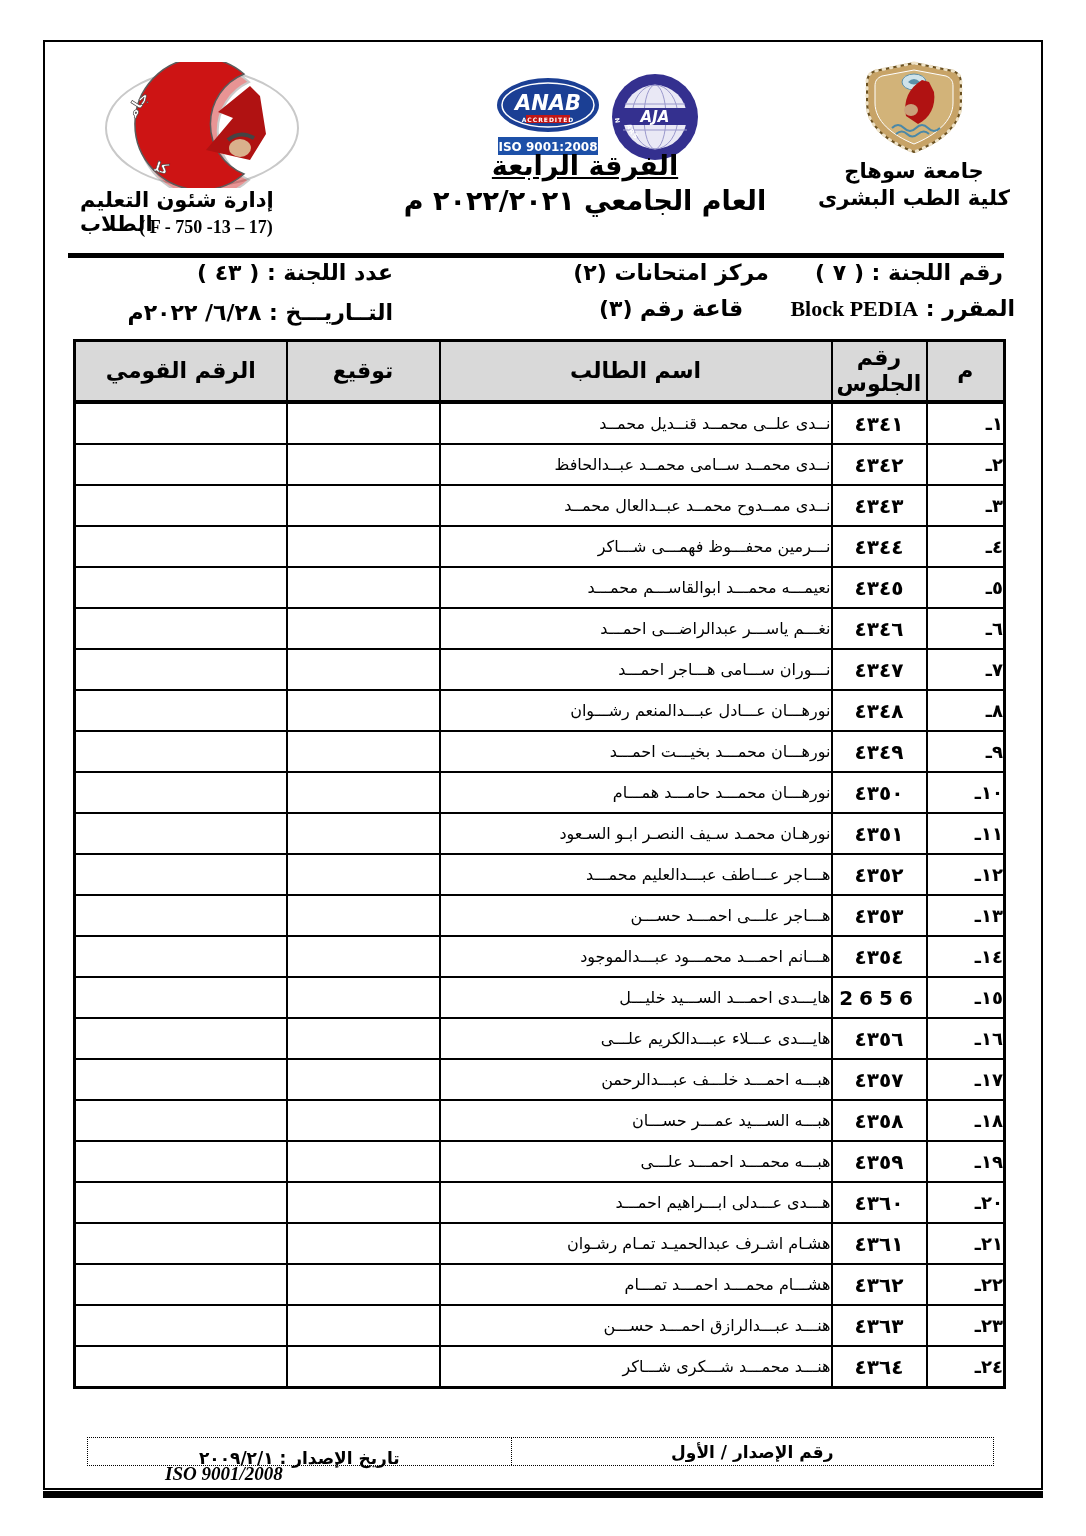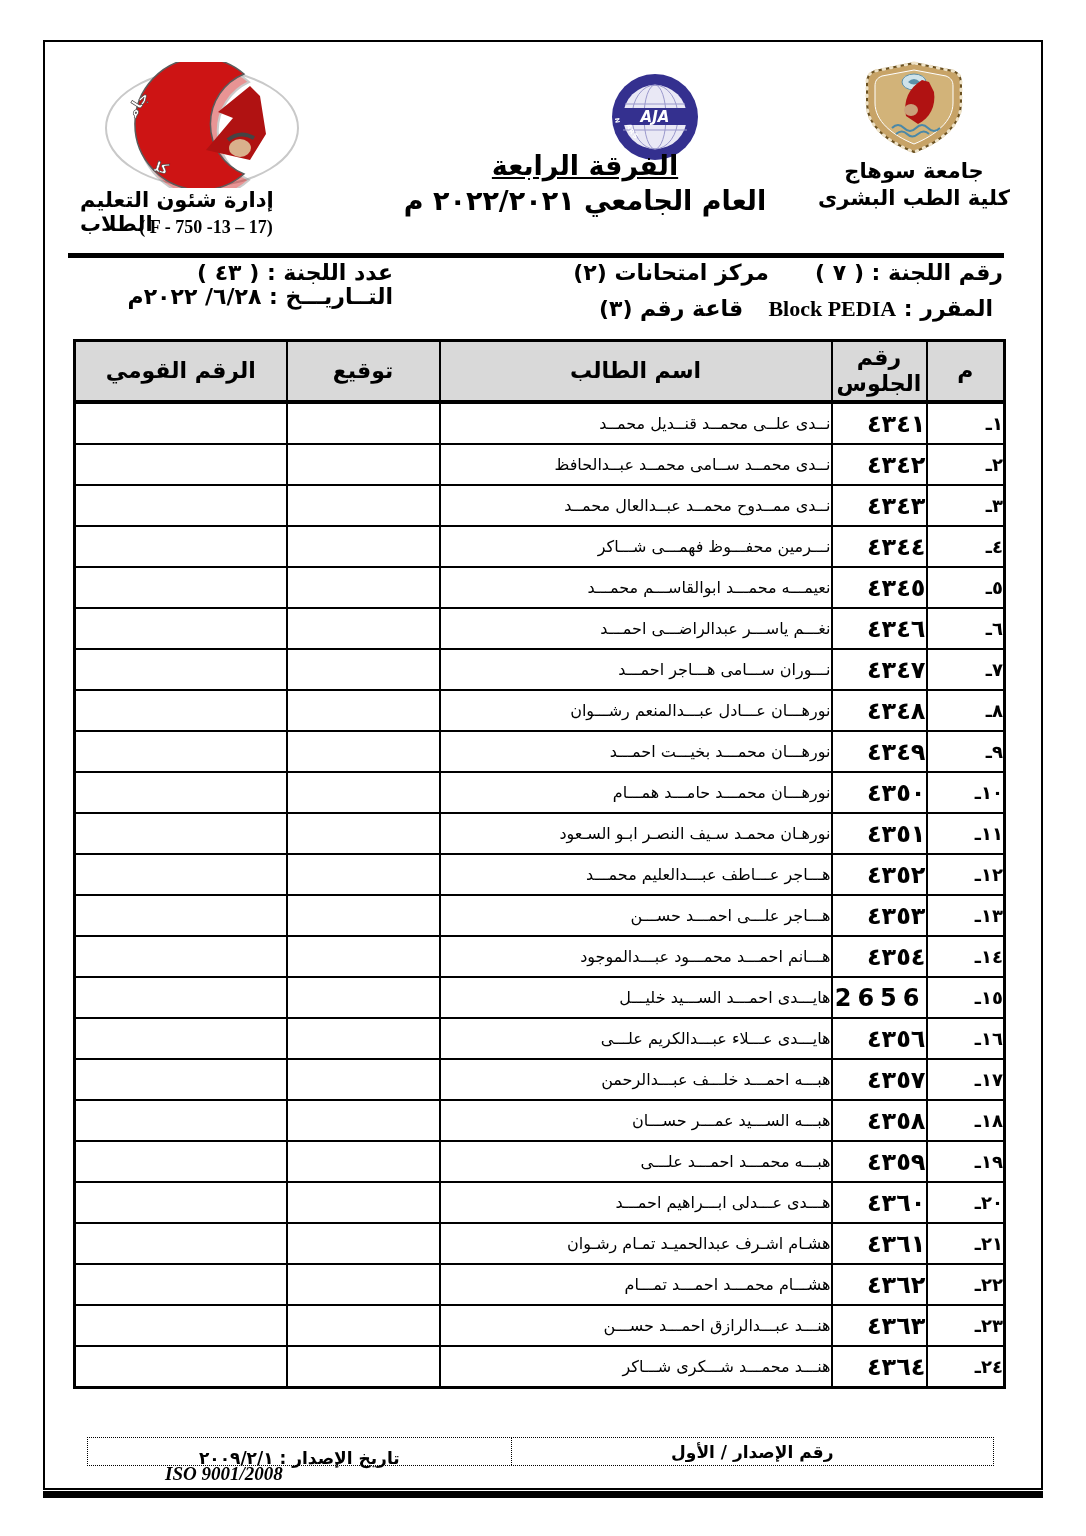--- a/index.html
+++ b/index.html
@@ -24,37 +24,37 @@
   .year{position:absolute;left:350px;top:143px;width:380px;text-align:center;
         font-size:27px;font-weight:bold;}
   .shield-wrap{position:absolute;left:817px;top:18px;width:104px;height:96px;}
   .univ{position:absolute;left:767px;top:116px;width:204px;text-align:center;
         font-size:21px;font-weight:bold;line-height:27px;}
   .hdr-rule{position:absolute;left:23px;top:211px;width:936px;height:5px;background:#000;}
 
   
   .cinfo div{position:absolute;font-size:22px;font-weight:bold;white-space:nowrap;}
   .ci-r1{right:38px;top:218px;}
-  .ci-r2{right:48px;top:254px;}
+  .ci-r2{right:26px;top:254px;}
   .ci-c1{right:250px;top:218px;width:240px;text-align:center;}
   .ci-c2{right:250px;top:254px;width:240px;text-align:center;}
   .ci-l1{right:648px;top:218px;}
-  .ci-l2{right:648px;top:242px;text-align:right;}
+  .ci-l2{right:648px;top:258px;text-align:right;}
   .latin{font-family:"Liberation Serif",serif;}
 
   
   table.students{position:absolute;right:35px;top:297px;width:930px;
         border-collapse:collapse;table-layout:fixed;border:3px solid #000;}
   table.students th{background:#d9d9d9;border:2px solid #000;border-bottom:4px solid #000;
         font-size:22px;font-weight:bold;height:58px;padding:0;line-height:26px;}
   table.students td{border:2px solid #000;height:39px;padding:0;overflow:hidden;}
   col.c-idx{width:78px;} col.c-seat{width:95px;} col.c-name{width:392px;}
   col.c-sig{width:153px;} col.c-nid{width:212px;}
   td.idx{text-align:right;font-size:18px;font-weight:bold;}
-  td.seat{font-size:24px;font-weight:bold;letter-spacing:6px;}
+  td.seat{text-align:center;font-size:20px;font-weight:bold;letter-spacing:6px;}
   td.name{text-align:right;font-size:16px;font-weight:normal;padding:0 8px 0 2px;white-space:nowrap;}
   th.seat-h{font-size:21px;line-height:24px;margin-left:47px;}
 
   
   .fbox{position:absolute;right:47px;top:1395px;width:905px;height:27px;
         border:1px dotted #000;display:flex;direction:rtl;}
   .fbox .cell{display:flex;align-items:center;justify-content:center;
         font-size:17px;font-weight:bold;white-space:nowrap;}
   .fbox .cell.first{width:482px;border-left:1px dotted #000;}
   .fbox .cell.second{width:423px;margin-top:12px;}
@@ -85,20 +85,31 @@
         </text>
         <text font-size="14" font-weight="bold" fill="#ffffff" stroke="#3a3a3a" stroke-width="0.6">
           <textPath href="#crBot" startOffset="12%">كلية الطب</textPath>
         </text>
       </svg>
     </div>
     <div class="dept">إدارة شئون التعليم الطلاب</div>
     <div class="fcode">( F - 750 -13 – 17)</div>
 
     <div class="badges">
+      <div class="anab">
+        <svg width="106" height="80" viewBox="0 0 106 80">
+          <ellipse cx="53" cy="28" rx="51" ry="27" fill="#1b3f94"></ellipse>
+          <ellipse cx="53" cy="28" rx="46" ry="22" fill="none" stroke="#ffffff" stroke-width="1.5"></ellipse>
+          <text x="53" y="33" text-anchor="middle" font-size="21" font-style="italic" font-weight="bold" fill="#ffffff">ANAB</text>
+          <rect x="31" y="38" width="44" height="8" fill="#c11616"></rect>
+          <text x="53" y="44.5" text-anchor="middle" font-size="6" font-weight="bold" fill="#ffffff" letter-spacing="1">ACCREDITED</text>
+          <rect x="3" y="60" width="100" height="18" fill="#1d50a8"></rect>
+          <text x="53" y="73.5" text-anchor="middle" font-size="12" font-weight="bold" fill="#ffffff">ISO 9001:2008</text>
+        </svg>
+      </div>
       <div class="aja">
         <svg width="90" height="90" viewBox="0 0 90 90">
           <circle cx="45" cy="45" r="43" fill="#34308f"></circle>
           <circle cx="45" cy="45" r="32" fill="#e9e8f5"></circle>
           <ellipse cx="45" cy="45" rx="11" ry="32" fill="none" stroke="#9a98cc" stroke-width="1"></ellipse>
           <ellipse cx="45" cy="45" rx="23" ry="32" fill="none" stroke="#9a98cc" stroke-width="1"></ellipse>
           <line x1="15" y1="32" x2="75" y2="32" stroke="#9a98cc" stroke-width="1"></line>
           <line x1="13" y1="58" x2="77" y2="58" stroke="#9a98cc" stroke-width="1"></line>
           <rect x="7" y="36" width="76" height="17" rx="2" fill="#34308f"></rect>
           <text x="45" y="49.5" text-anchor="middle" font-size="15" font-weight="bold" font-style="italic" fill="#ffffff">AJA</text>

